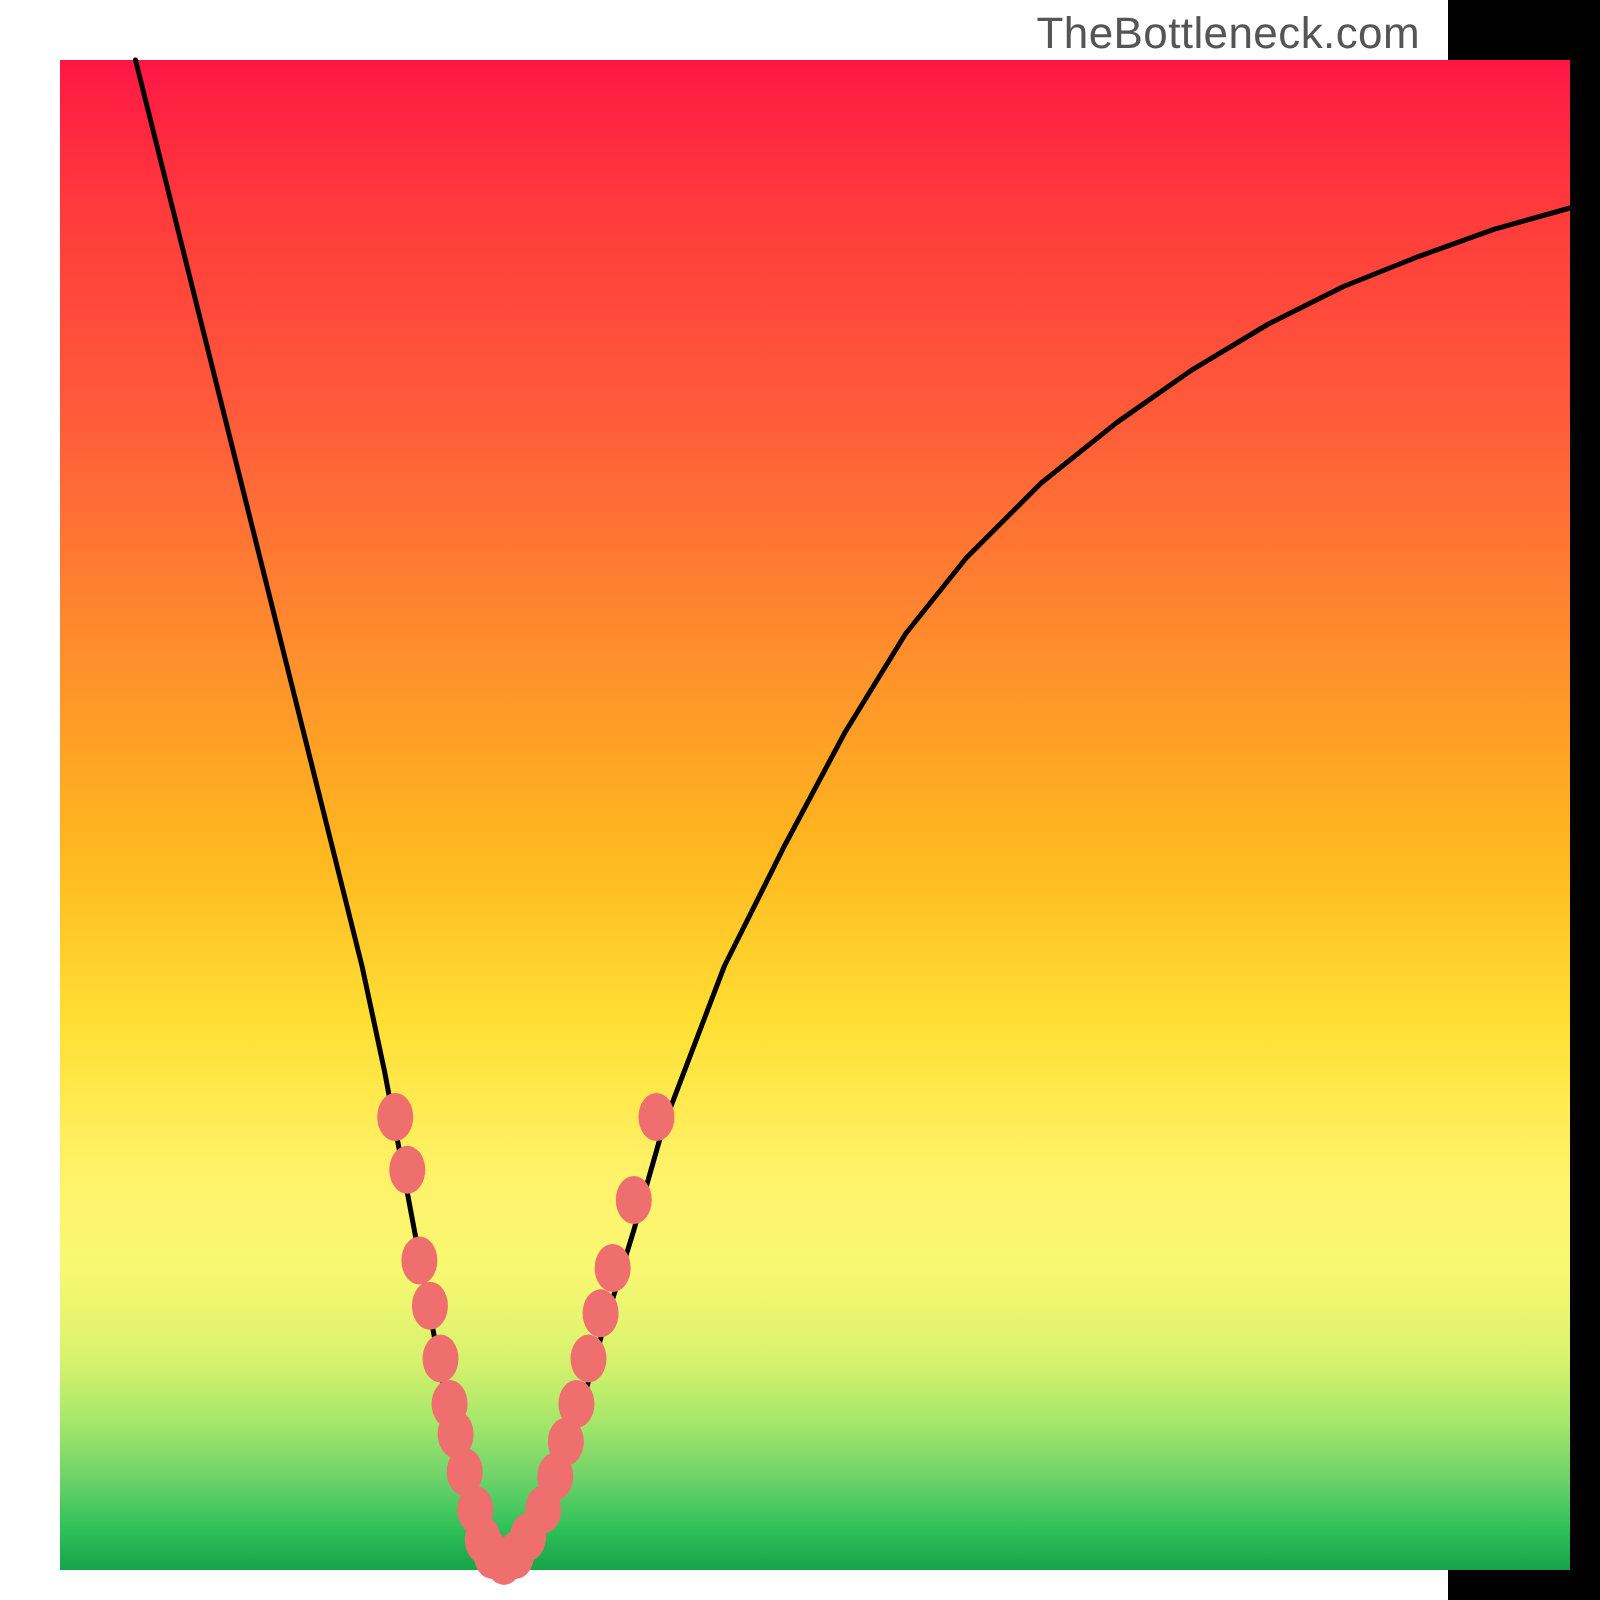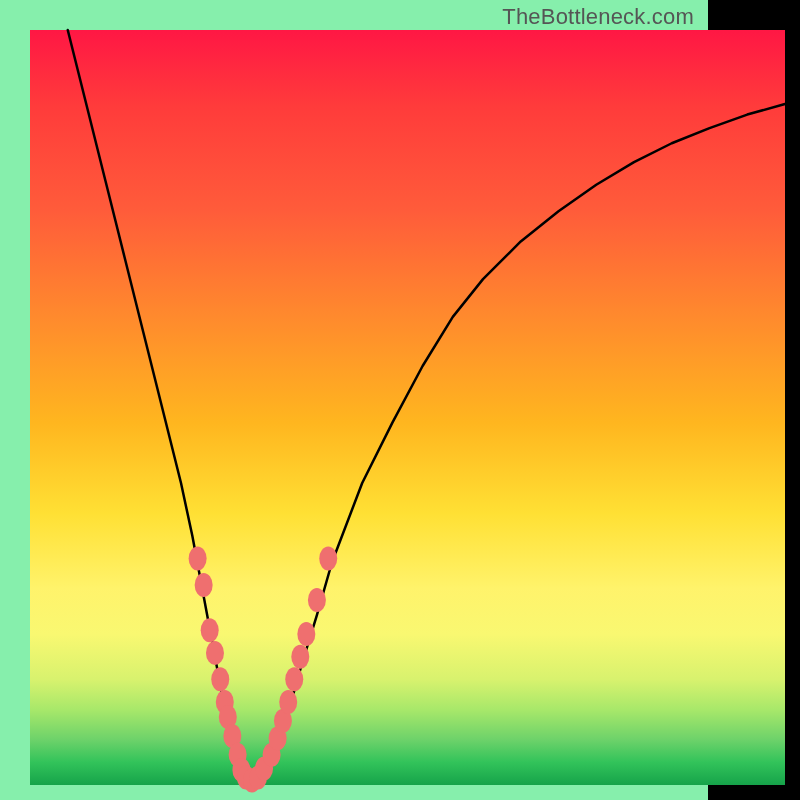--- a/index.html
+++ b/index.html
@@ -8,21 +8,22 @@
     width: 800px;
     height: 800px;
     overflow: hidden;
     background: #000;
     font-family: Arial, Helvetica, sans-serif;
   }
   .frame {
     position: relative;
     width: 708px;
     height: 800px;
-    background: #86efac;
+    background: #ffffff;
+    padding-left: 16px;
   }
   .plot-area {
     position: absolute;
     left: 30px;
     top: 30px;
     width: 755px;
     height: 755px;
     
     background: linear-gradient(to bottom,
       #ff1744 0%,

